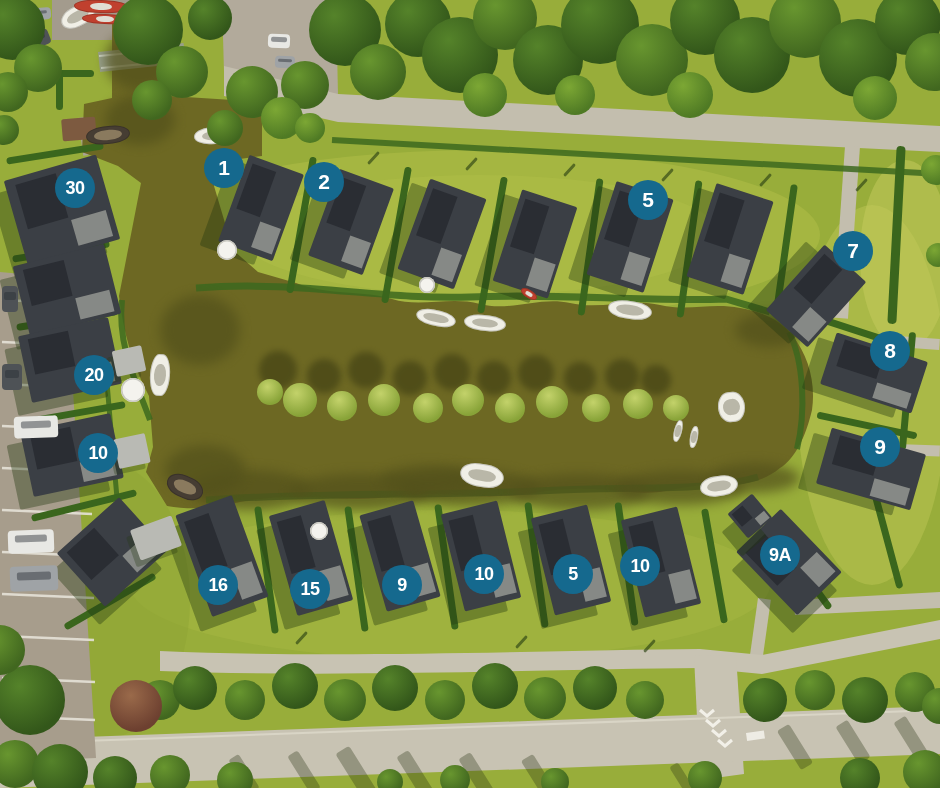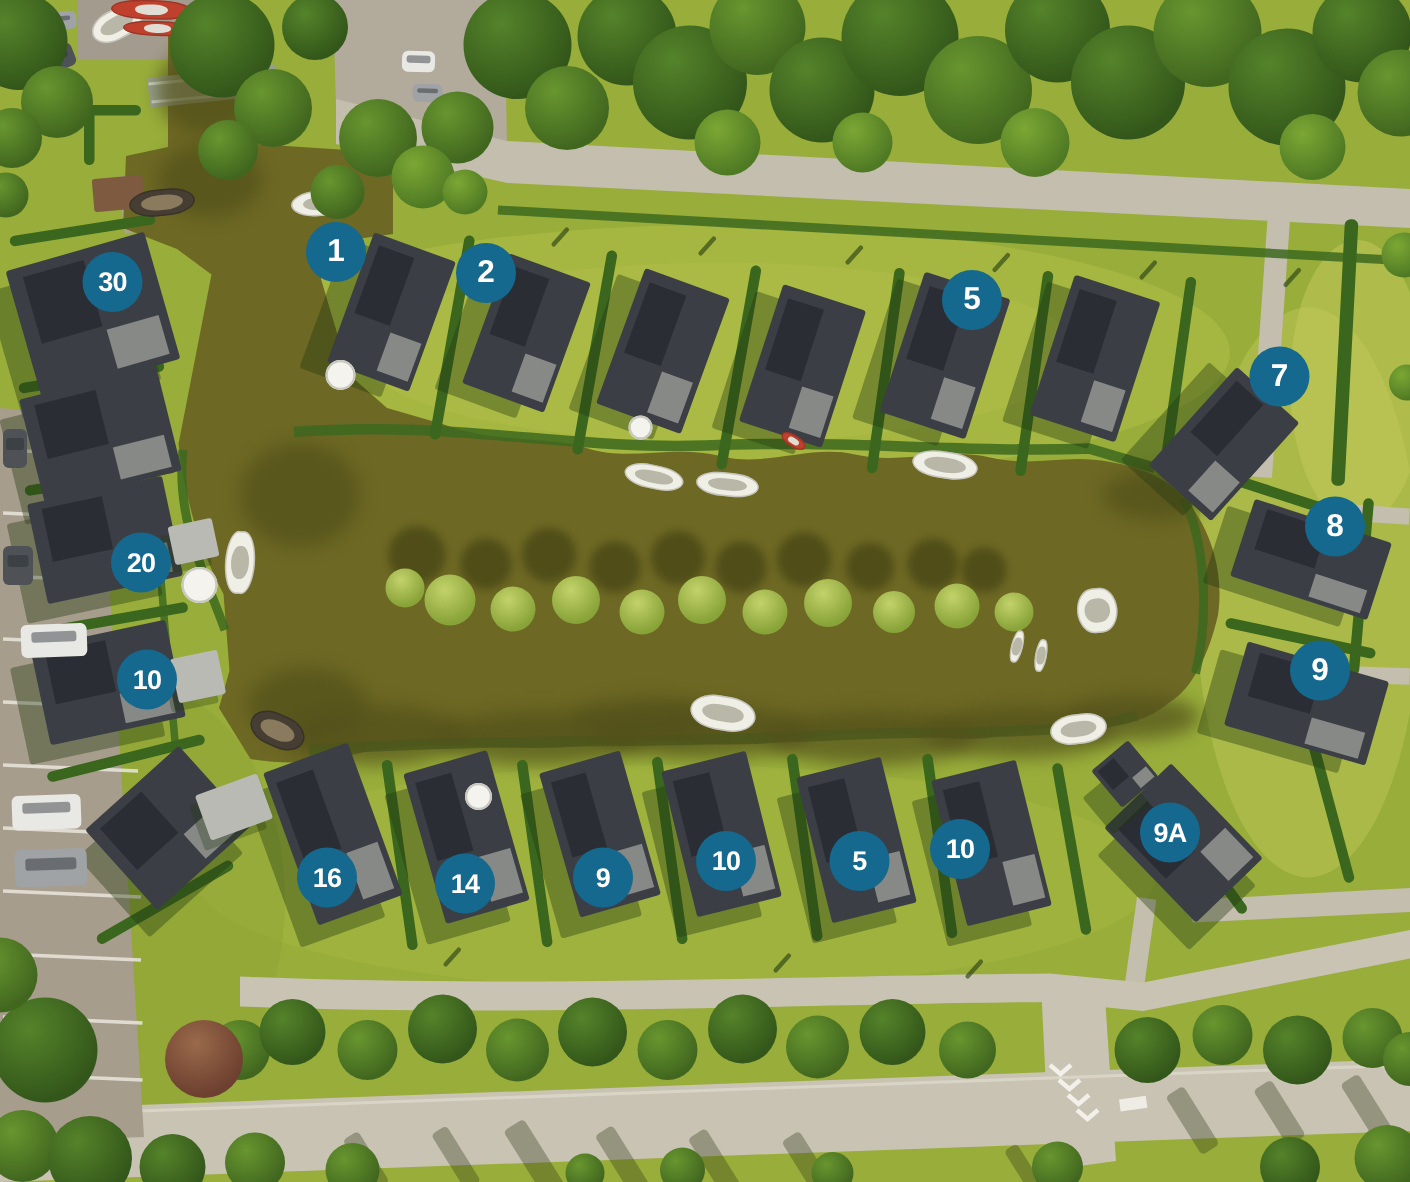--- a/index.html
+++ b/index.html
@@ -386,21 +386,21 @@
       <div class="marker two" style="left: 553px; top: 554px;">
       <span>5</span>
     </div>
       <div class="marker two" style="left: 464px; top: 554px;">
       <span>10</span>
     </div>
       <div class="marker two" style="left: 382px; top: 565px;">
       <span>9</span>
     </div>
       <div class="marker two" style="left: 290px; top: 569px;">
-      <span>14</span>
+      <span>15</span>
     </div>
       <div class="marker two" style="left: 198px; top: 565px;">
       <span>16</span>
     </div>
       <div class="marker two" style="left: 78px; top: 433px;">
       <span>10</span>
     </div>
       <div class="marker two" style="left: 74px; top: 355px;">
       <span>20</span>
     </div>

